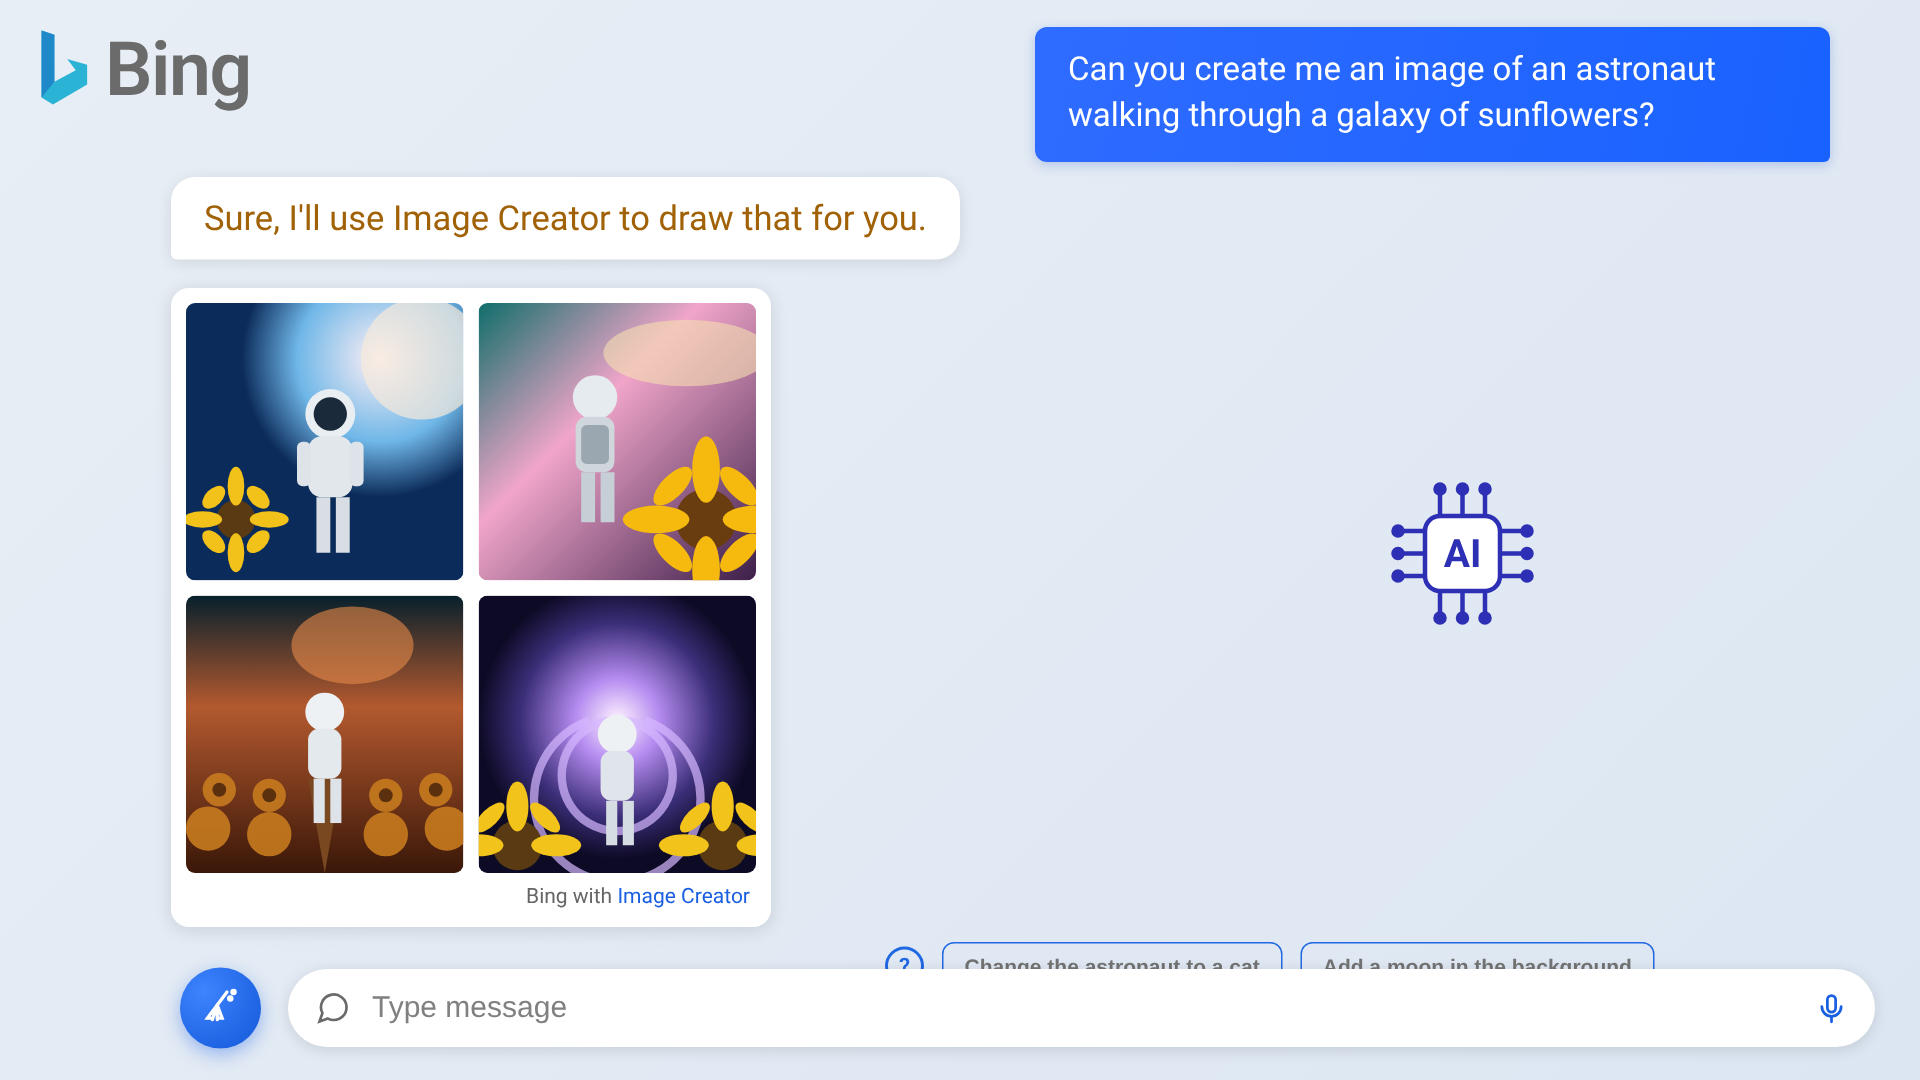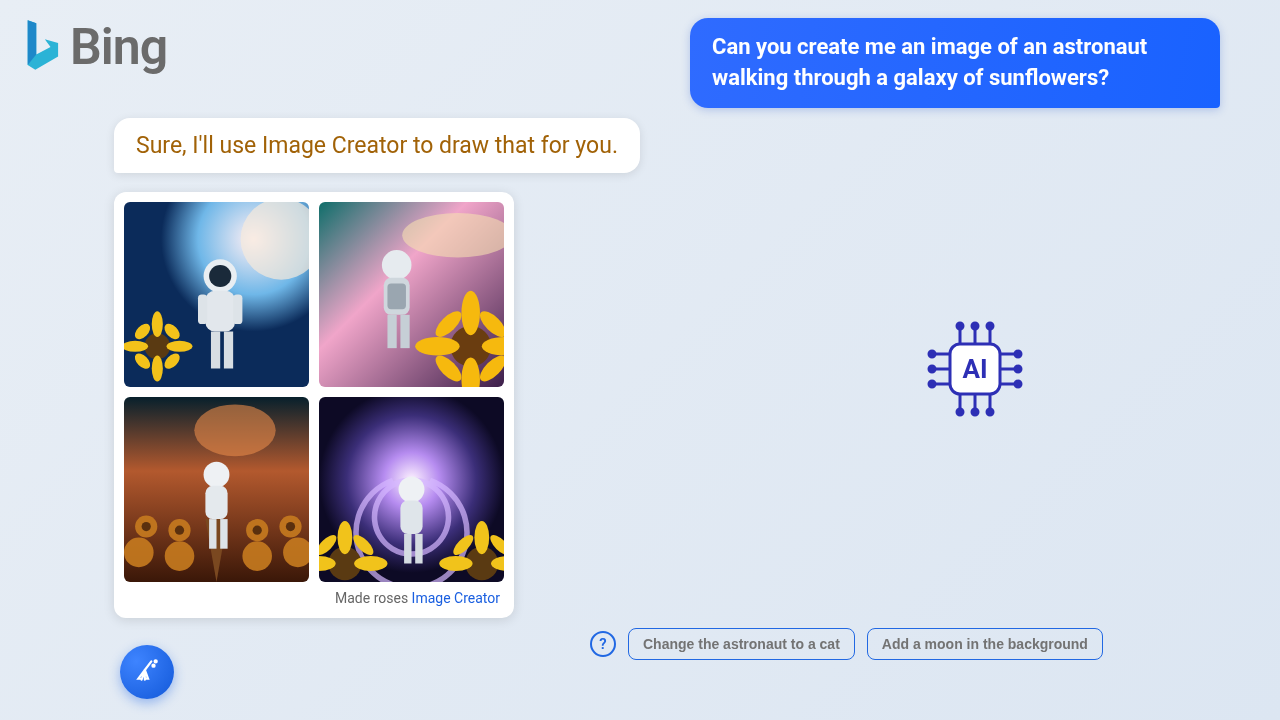--- a/index.html
+++ b/index.html
@@ -38,24 +38,23 @@
   .user-bubble {
     position: absolute;
     top: 18px;
     right: 60px;
     max-width: 530px;
     background: linear-gradient(100deg, #2f6bff 0%, #1962ff 100%);
     color: #fff;
     font-size: 22px;
     line-height: 1.4;
     padding: 14px 22px;
-    border-radius: 18px;
+    border-radius: 8px;
     border-bottom-right-radius: 4px;
     box-shadow: 0 2px 8px rgba(30,80,200,.25);
-    font-weight: bold;
   }
 
   .assistant-bubble {
     position: absolute;
     top: 118px;
     left: 114px;
     background: #ffffff;
     color: #a16207;
     font-size: 23px;
     padding: 14px 22px;
@@ -337,21 +336,21 @@
           </g>
 
           <circle cx="50" cy="50" r="7" fill="#eef1f4"></circle>
             <rect x="44" y="56" width="12" height="18" rx="4" fill="#dfe5ea"></rect>
           <rect x="46" y="74" width="4" height="16" fill="#d5dce2"></rect>
             <rect x="52" y="74" width="4" height="16" fill="#d5dce2"></rect>
         </svg>
       </div>
     </div>
     <div class="made-with">
-      <span>Made roses </span><span class="link">Image Creator</span>
+      <span>Bing with </span><span class="link">Image Creator</span>
     </div>
   </div>
 
   <div class="ai-badge">
     <svg width="110" height="110" viewBox="0 0 110 110">
       <g stroke="#2d2fb5" stroke-width="3" fill="none">
         <rect x="30" y="30" width="50" height="50" rx="10" fill="#fff"></rect>
         <line x1="40" y1="30" x2="40" y2="14"></line>
           <circle cx="40" cy="12" r="3" fill="#2d2fb5"></circle>
         <line x1="55" y1="30" x2="55" y2="14"></line>
@@ -393,15 +392,30 @@
     <div class="new-topic-btn">
       <span>
         <svg width="26" height="26" viewBox="0 0 24 24" fill="none" stroke="#fff" stroke-width="2" stroke-linecap="round">
           <line x1="16" y1="4" x2="10" y2="12"></line>
           <path d="M10 12 L4 20 L6 20 M10 12 L7 21 M10 12 L10 21 M10 12 L13 20 L11 20"></path>
           <circle cx="18" cy="8" r="1" fill="#fff"></circle>
             <circle cx="20" cy="4" r="1" fill="#fff"></circle>
         </svg>
       </span>
     </div>
+    <div class="input-pill">
+      <span class="chat-icon">
+        <svg width="24" height="24" viewBox="0 0 24 24" fill="none" stroke="#6a6a6a" stroke-width="1.8">
+          <path d="M21 11.5a8.38 8.38 0 0 1-8.5 8.5 8.5 8.5 0 0 1-3.9-.95L3 21l1.95-5.6A8.5 8.5 0 1 1 21 11.5z"></path>
+        </svg>
+      </span>
+      <input type="text" placeholder="Type message" style="">
+      <span class="mic-icon">
+        <svg width="22" height="22" viewBox="0 0 24 24" fill="none" stroke="#1a5fe0" stroke-width="2" stroke-linecap="round">
+          <rect x="9" y="3" width="6" height="12" rx="3"></rect>
+          <path d="M5 11a7 7 0 0 0 14 0"></path>
+          <line x1="12" y1="18" x2="12" y2="22"></line>
+        </svg>
+      </span>
+    </div>
   </div>
 
 </div>
 
 </body></html>

